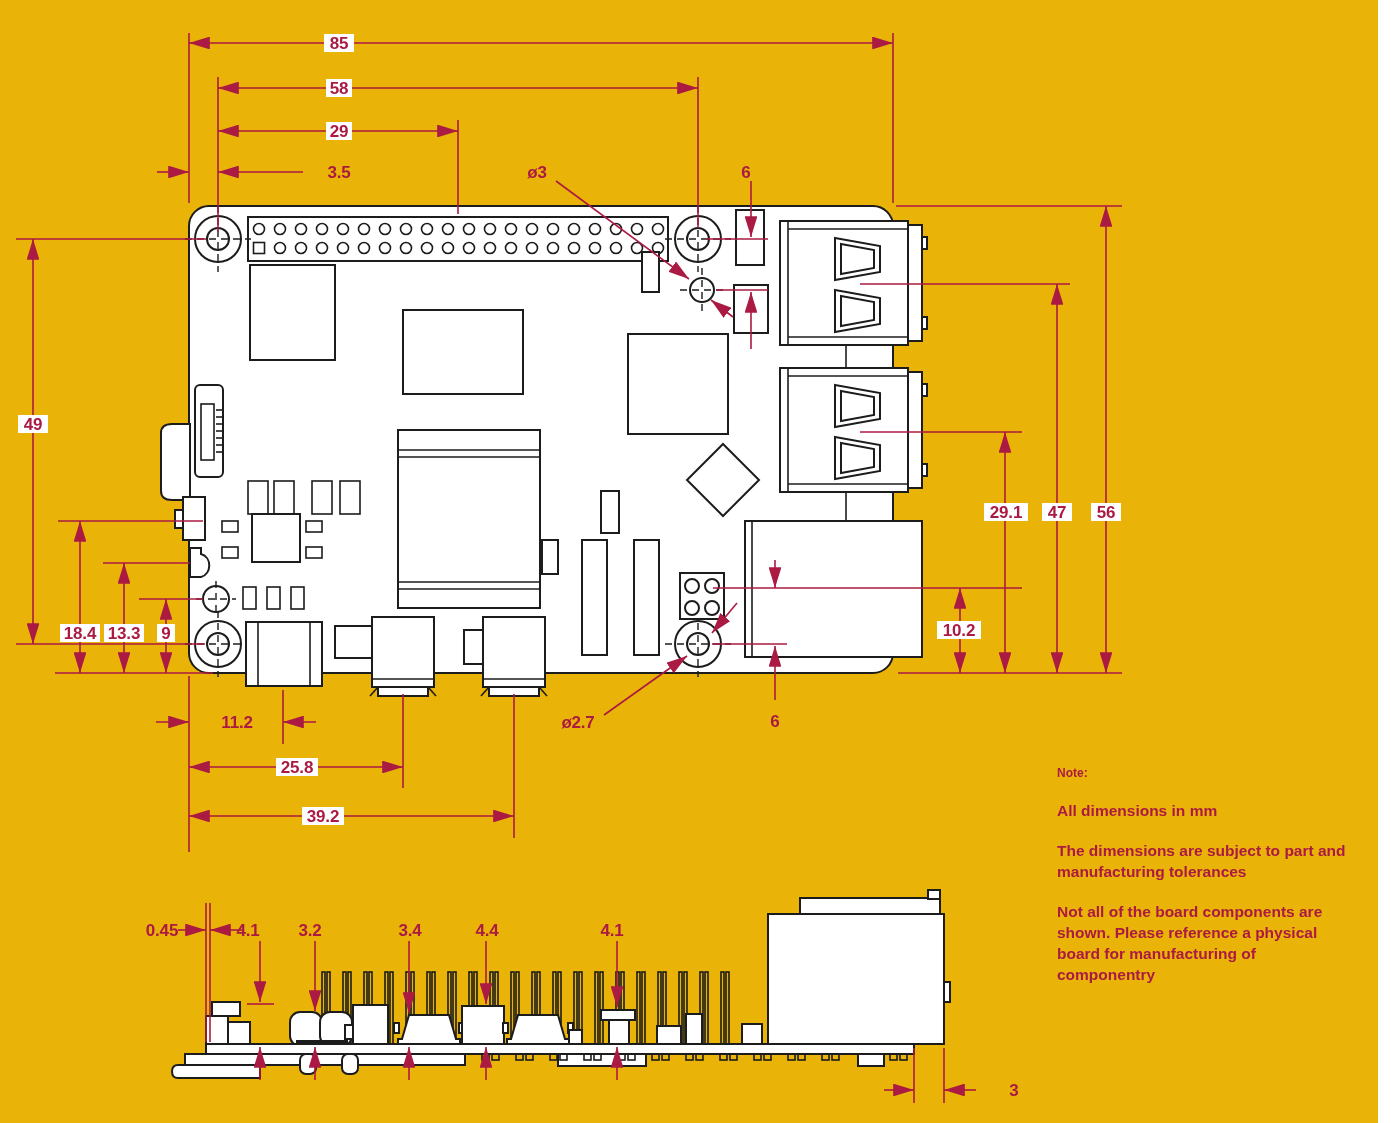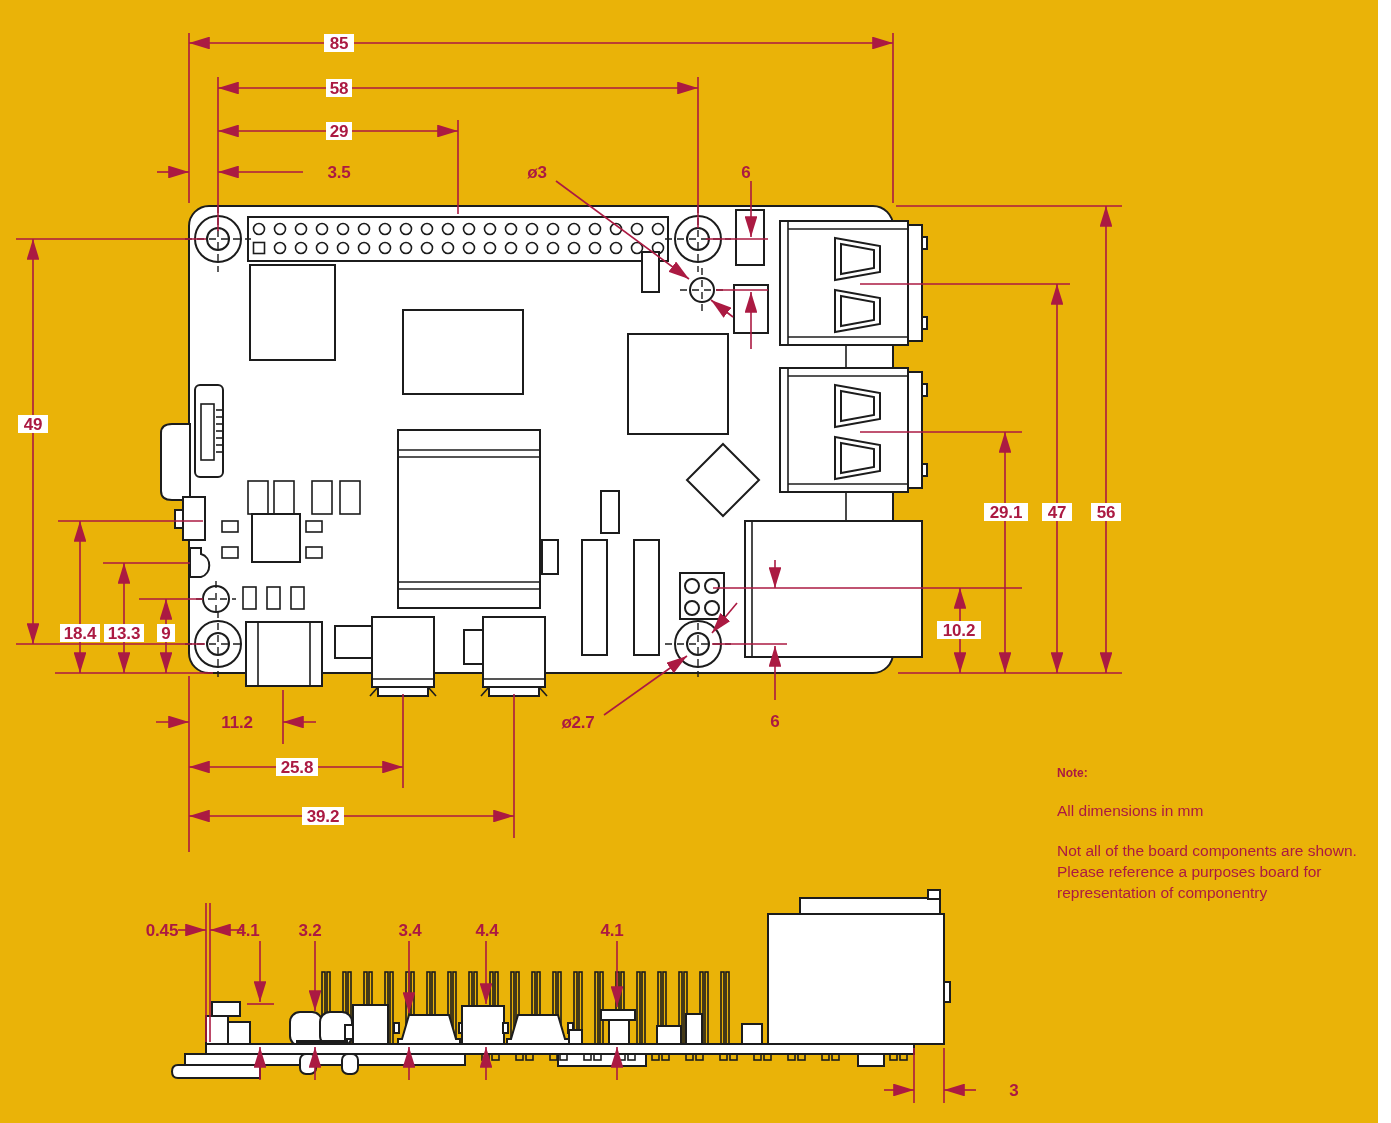--- a/index.html
+++ b/index.html
@@ -10,21 +10,21 @@
   .kn{stroke:#1c1c1c;stroke-width:2;fill:none;}
   .kt{stroke:#1c1c1c;stroke-width:1.6;fill:none;}
   .dash{stroke:#1c1c1c;stroke-width:1.4;fill:none;stroke-dasharray:7 5;}
   .r{stroke:#ab1a42;stroke-width:1.6;fill:none;}
   .dim{stroke:#ab1a42;stroke-width:1.6;fill:none;}
   .lbl{fill:#ab1a42;font-family:"Liberation Sans",sans-serif;font-weight:bold;
        font-size:17px;text-anchor:middle;letter-spacing:-0.2px;}
   .bg{fill:#fff;stroke:none;}
   #noteblock{position:absolute;left:1057px;top:766px;width:300px;color:#ab1a42;}
   #noteblock h3{font-size:12px;margin:0 0 20px 0;font-weight:bold;}
-  #noteblock p{font-size:15.5px;line-height:1.36;margin:0 0 19px 0;font-weight:normal;}
+  #noteblock p{font-size:15.5px;line-height:1.36;margin:0 0 19px 0;font-weight:bold;}
 </style>
 </head>
 <body>
 
 <div id="stage">
 <svg width="1391" height="1123" viewBox="0 0 1391 1123">
   <defs>
     <marker id="ah" viewBox="0 0 13 8" refX="13" refY="4" markerWidth="13" markerHeight="8" orient="auto-start-reverse">
           <path d="M13,4 L0,0 L0,8 Z" fill="#ab1a42"></path>
         </marker>
@@ -400,15 +400,16 @@
     <text x="410" y="936" class="lbl">3.4</text>
     <text x="487" y="936" class="lbl">4.4</text>
     <text x="612" y="936" class="lbl">4.1</text>
     <text x="1014" y="1096" class="lbl">3</text>
   </g>
 </svg>
 
   <div id="noteblock">
     <h3>Note:</h3>
     <p>All dimensions in mm</p>
-    <p>Not all of the board components are shown. Please reference a purposes board for representation of componentry</p>
+    <p>The dimensions are subject to part and manufacturing tolerances</p>
+    <p>Not all of the board components are shown. Please reference a physical board for manufacturing of componentry</p>
   </div>
 </div>
 
 </body></html>

